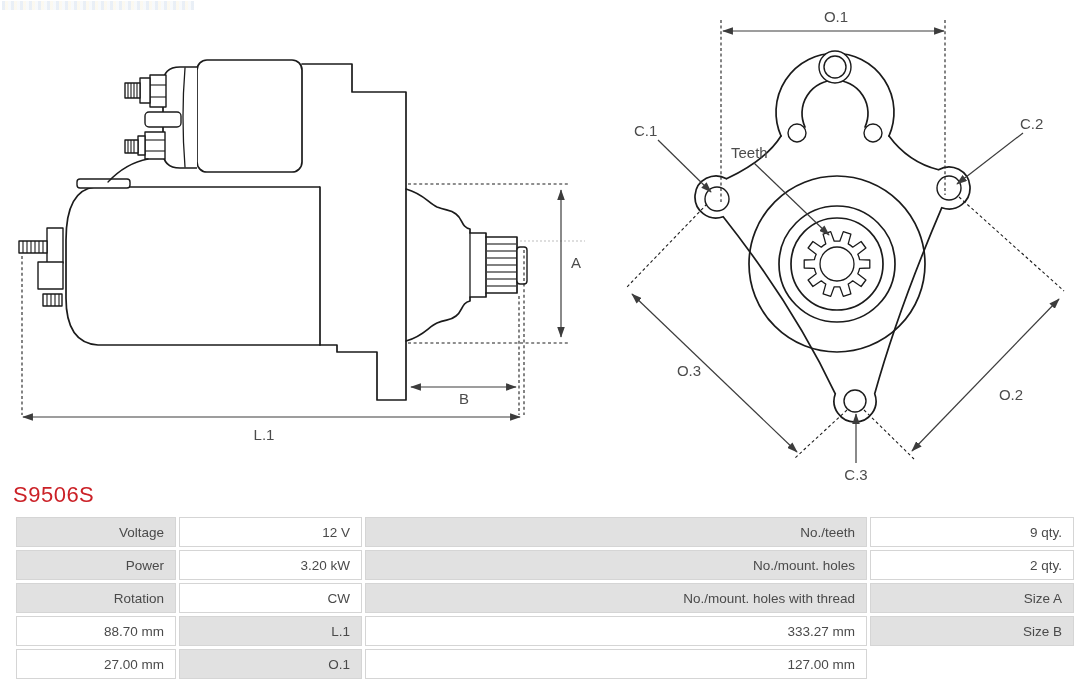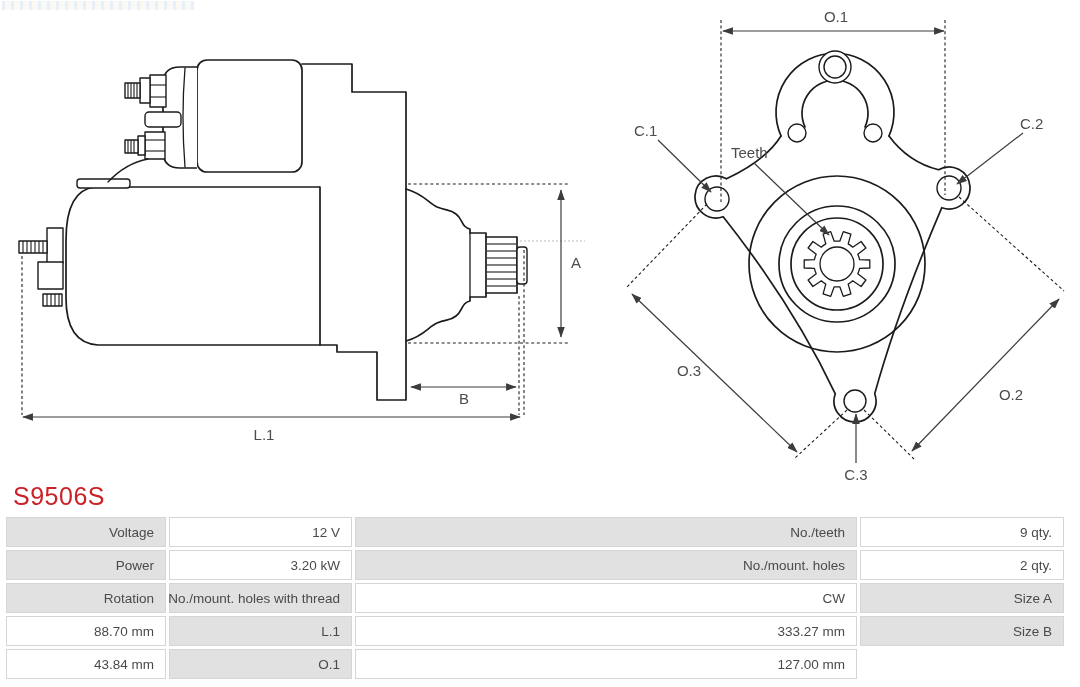--- a/index.html
+++ b/index.html
@@ -15,25 +15,25 @@
   .outline{fill:none;stroke:#1b1b1b;stroke-width:1.7;stroke-linejoin:round;stroke-linecap:round;}
   .outline.thin{stroke-width:1.3;}
   .wfill{fill:#fff;stroke:#1b1b1b;stroke-width:1.7;stroke-linejoin:round;}
   .wfill.thin{stroke-width:1.4;}
   .detail{stroke:#1b1b1b;stroke-width:1.1;}
   .dim{fill:none;stroke:#3c3c3c;stroke-width:1.2;}
   .dash{fill:none;stroke:#1f1f1f;stroke-width:1.1;stroke-dasharray:3 2.6;}
   .dotfaint{fill:none;stroke:#bdbdbd;stroke-width:1;stroke-dasharray:2 2;}
   .dlabel{fill:#4c4c4c;font-size:15px;font-family:"Liberation Sans",sans-serif;}
   .part-number{
-    position:absolute;left:13px;top:482px;font-size:25px;letter-spacing:.5px;
+    position:absolute;left:13px;top:482px;font-size:22px;letter-spacing:.5px;
     color:#cb2127;
   }
   .spec-table{
-    position:absolute;left:6px;top:517px;width:1058px;
+    position:absolute;left:16px;top:517px;width:1058px;
     display:grid;grid-template-columns:160px 183px 502px 1fr;
     grid-auto-rows:30px;gap:3px;
   }
   .cell{
     box-sizing:border-box;border:1px solid #d5d5d5;
     display:flex;align-items:center;justify-content:flex-end;
     padding-right:11px;font-size:13.5px;color:#4a4a4a;white-space:nowrap;
   }
   .cell.lab{background:#e1e1e1;}
   .cell.val{background:#ffffff;text-align:center;}
@@ -199,25 +199,25 @@
   <div class="cell val">12 V</div>
   <div class="cell lab">No./teeth</div>
   <div class="cell val">9 qty.</div>
 
   <div class="cell lab">Power</div>
   <div class="cell val">3.20 kW</div>
   <div class="cell lab">No./mount. holes</div>
   <div class="cell val">2 qty.</div>
 
   <div class="cell lab">Rotation</div>
+  <div class="cell val">CW</div>
   <div class="cell lab">No./mount. holes with thread</div>
-  <div class="cell val">CW</div>
 
   <div class="cell lab">Size A</div>
   <div class="cell val">88.70 mm</div>
   <div class="cell lab">L.1</div>
   <div class="cell val">333.27 mm</div>
 
   <div class="cell lab">Size B</div>
-  <div class="cell val">43.84 mm</div>
+  <div class="cell val">27.00 mm</div>
   <div class="cell lab">O.1</div>
   <div class="cell val">127.00 mm</div>
 </div>
 
 </body></html>

